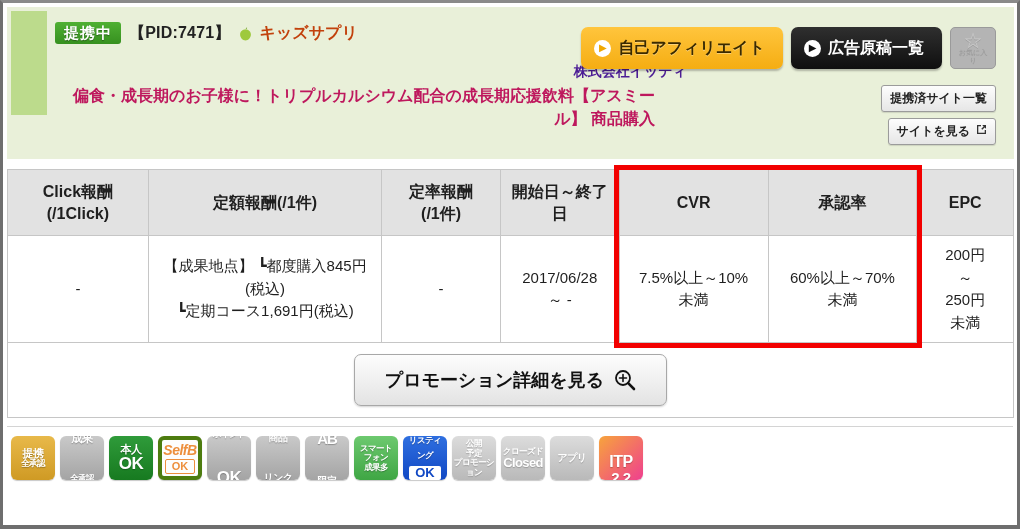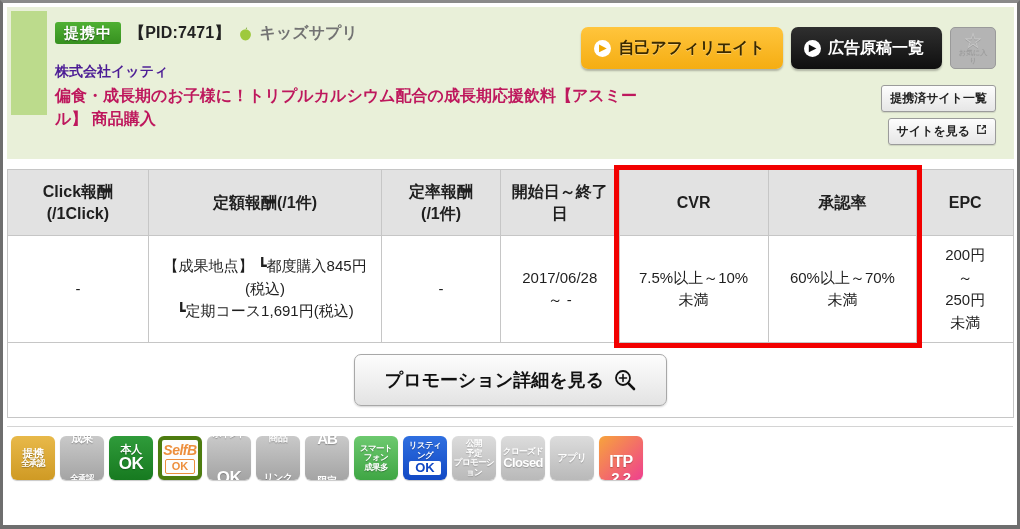--- a/index.html
+++ b/index.html
@@ -26,37 +26,37 @@
     margin:4px 3px 0 4px;
     height:152px;
     background:#e9f0d9;
     box-sizing:border-box;
   }
   .thumb{
     position:absolute;left:4px;top:4px;width:36px;height:104px;
     background:#bcdb8c;
   }
   .head-text{
-    position:absolute;left:48px;top:14px;right:336px;
+    position:absolute;left:48px;top:14px;right:327px;text-align:right;
   }
   .line1{display:flex;align-items:center;gap:8px;height:24px;}
   .tag-teikei{
     display:inline-block;
     background:linear-gradient(#4fb033,#36901f);
     color:#fff;font-weight:bold;font-size:15px;
     padding:1px 9px 2px;border-radius:3px;
     letter-spacing:1px;
     text-shadow:0 1px 1px rgba(0,0,0,.35);
     line-height:19px;
   }
   .pid{font-size:16px;font-weight:bold;color:#222;letter-spacing:.2px;}
   .apple-icon{
     display:inline-block;width:13px;height:14px;position:relative;top:1px;
   }
-  .cat-name{font-size:16px;font-weight:bold;color:#737373;}
+  .cat-name{font-size:16px;font-weight:bold;color:#c2410c;}
   .company{
     font-size:14px;font-weight:bold;margin-top:18px;color:#4c1d95;
   }
   .promo-title{
     font-size:16px;font-weight:bold;margin-top:4px;line-height:1.42;
     color:#be185d;max-width:600px;
   }
 
   
   .hdr-btns{position:absolute;right:18px;top:20px;display:flex;align-items:flex-start;gap:8px;}
@@ -148,21 +148,21 @@
     box-shadow:0 1px 1px rgba(0,0,0,.22);
   }
   .b-top{font-size:11px;font-weight:bold;letter-spacing:-.5px;}
   .b-bot{font-size:10px;font-weight:bold;letter-spacing:-.5px;}
   .b-xs{font-size:8.5px;font-weight:bold;letter-spacing:-.6px;line-height:9.5px;}
 
   .bg-orange{background:linear-gradient(#e8b94a,#cf9a24);color:#fff;text-shadow:0 1px 1px rgba(0,0,0,.3);}
   .bg-gray{background:linear-gradient(#c9c9c9,#a4a4a4);color:#fff;text-shadow:0 1px 1px rgba(0,0,0,.28);gap:30px;}
   .bg-green{background:linear-gradient(#2f9b3a,#177a20);color:#fff;text-shadow:0 1px 1px rgba(0,0,0,.3);}
   .bg-lgreen{background:linear-gradient(#6dc96f,#3fa644);color:#fff;text-shadow:0 1px 1px rgba(0,0,0,.3);}
-  .bg-blue{background:linear-gradient(#2f6fe0,#1148c4);color:#fff;text-shadow:0 1px 1px rgba(0,0,0,.3);}
+  .bg-blue{background:linear-gradient(#2f6fe0,#1148c4);color:#fff;text-shadow:0 1px 1px rgba(0,0,0,.3);justify-content:space-between;}
   .bg-white-o{background:#fdfdfd;border:4px solid #4d7c0f;color:#ed8f3d;}
   .bg-lgray{background:linear-gradient(#dcdcdc,#b9b9b9);color:#fff;text-shadow:0 1px 1px rgba(0,0,0,.22);}
   .bg-itp{background:linear-gradient(135deg,#f7a43c,#ef3f8f);color:#fff;text-shadow:0 1px 1px rgba(0,0,0,.25);}
 
   .badge .ok-box{
     border:1.5px solid #ed8f3d;border-radius:2px;color:#ed8f3d;
     font-size:11px;font-weight:bold;padding:0 6px;margin-top:2px;line-height:13px;
   }
   .badge .ok-strong{font-size:17px;font-weight:bold;letter-spacing:-.5px;}
   .badge .ok-blue{

